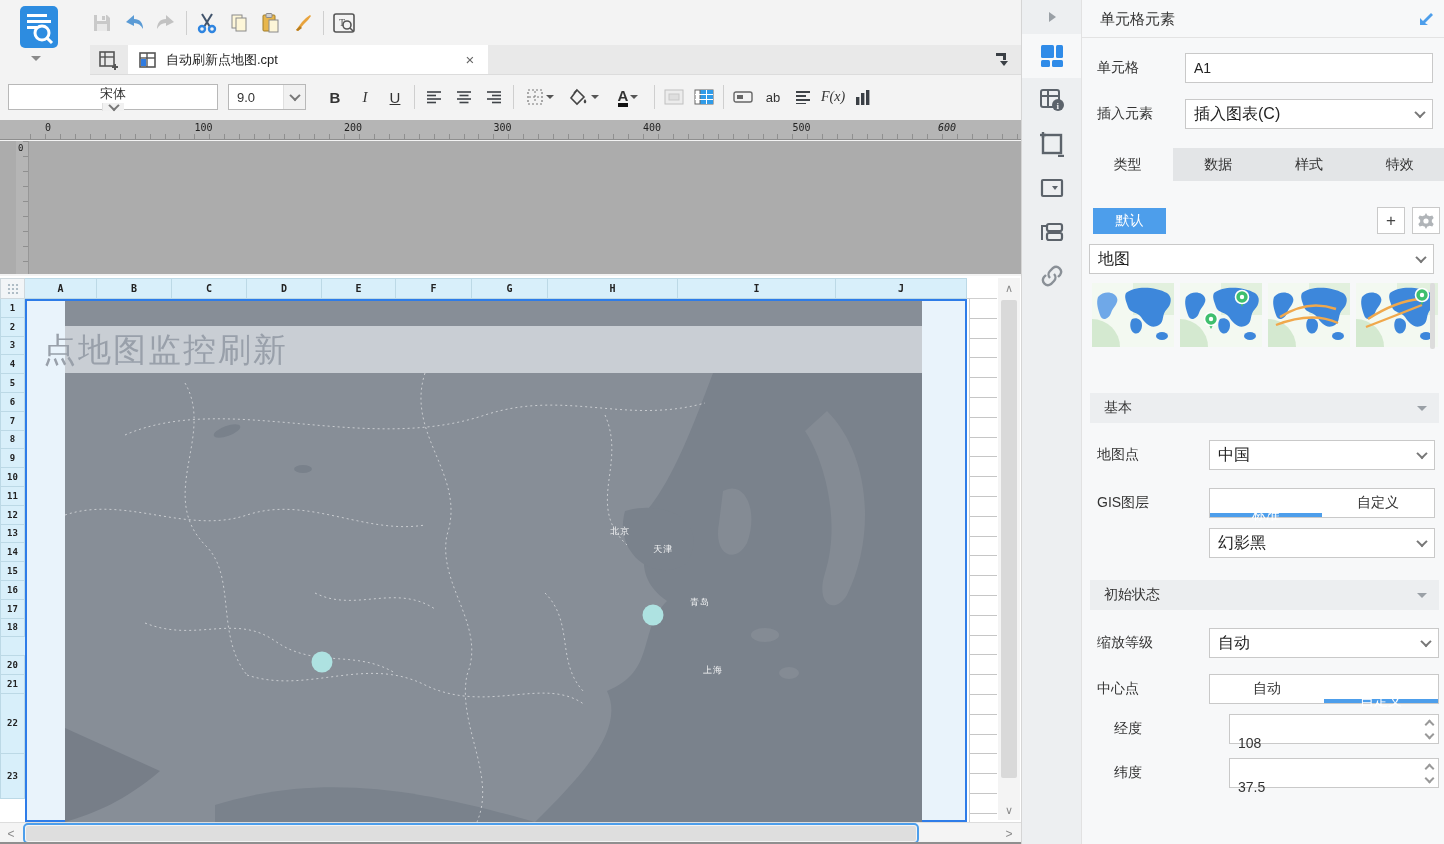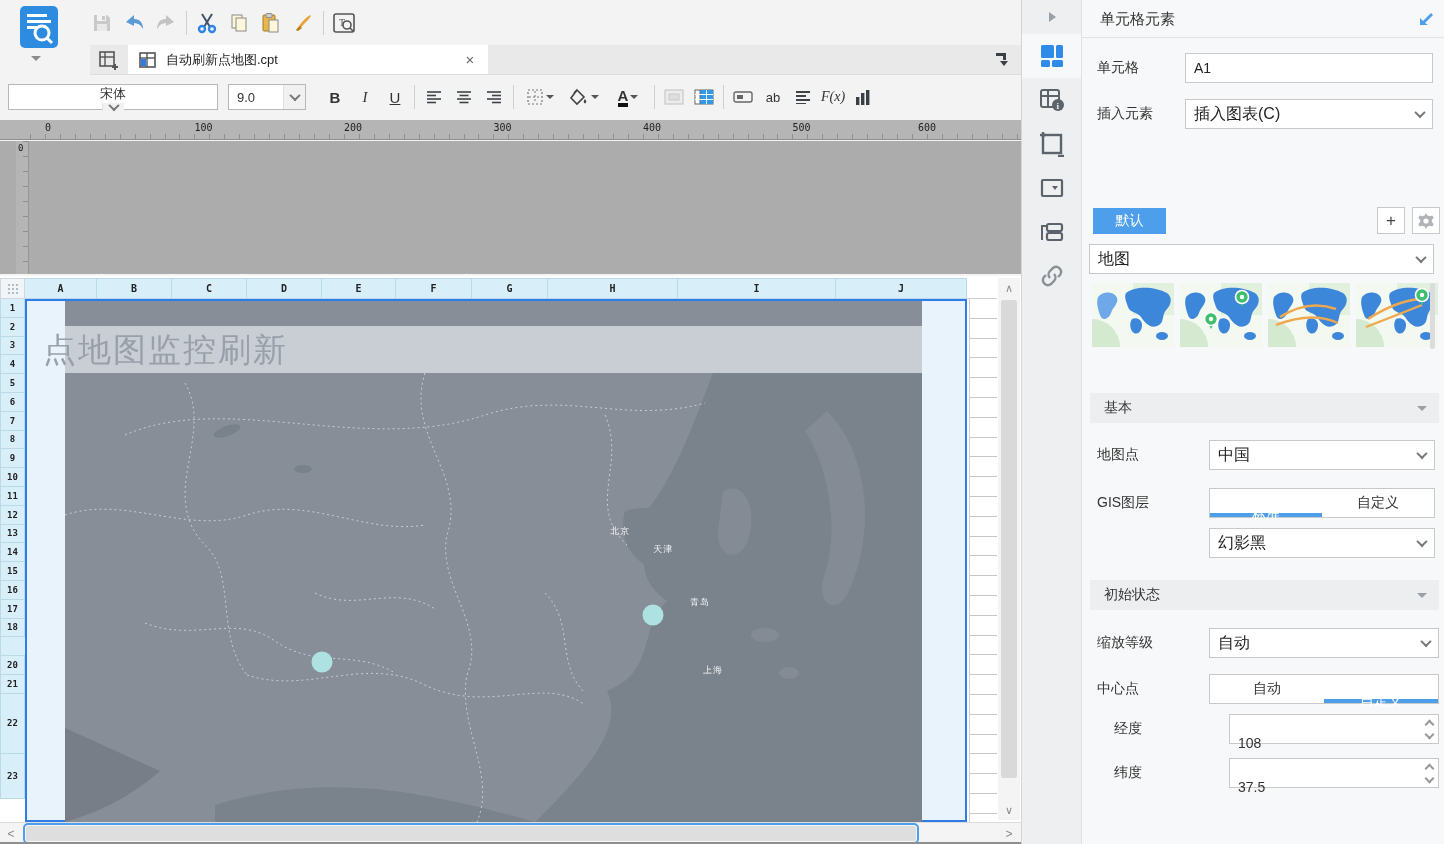--- a/index.html
+++ b/index.html
@@ -332,21 +332,21 @@
   </div>
 </div>
 
 <div class="hruler" id="hruler">
     <span style="left: 45px;">0</span>
     <span style="left: 194.5px;">100</span>
     <span style="left: 344px;">200</span>
     <span style="left: 493.5px;">300</span>
     <span style="left: 643px;">400</span>
     <span style="left: 792.5px;">500</span>
-    <span style="left: 918px;">600</span>
+    <span style="left: 938px; font-style: italic;">600</span>
   </div>
 <div class="grayband">
   <div class="band-icons">
     <span>
       <svg class="icon-svg" width="52" height="46" viewBox="0 0 52 46">
         <path d="M6 25 C16 11 36 11 46 25 C36 37 16 37 6 25 Z" fill="none" stroke="#2b3138" stroke-width="4.6"></path>
         <path d="M20 30 A8 8 0 0 0 31 20" fill="none" stroke="#2b3138" stroke-width="4.6"></path>
         <line x1="11" y1="40" x2="41" y2="7" stroke="#2b3138" stroke-width="4.6"></line>
       </svg>
     </span>
@@ -558,20 +558,26 @@
   <div class="prow" style="top:99px;">
     <span class="plabel">插入元素</span>
     <div class="pselect" style="left:103px; top:0; width:248px;">
       <span class="cv">插入图表(C)</span>
       <span class="chev">
           <span class="chevglyph"></span>
         </span>
     </div>
   </div>
 
+  <div class="ptabs">
+    <div class="ptab active">类型</div>
+    <div class="ptab">数据</div>
+    <div class="ptab">样式</div>
+    <div class="ptab">特效</div>
+  </div>
 
   <div class="blue-btn" style="left:11px; top:208px; width:73px; height:26px;">默认</div>
   <div class="sq-btn" style="left:295px; top:207px;">+</div>
   <div class="sq-btn" style="left:330px; top:207px;">
     <svg class="icon-svg" width="18" height="18" viewBox="0 0 18 18">
         <path d="M9 1 l1.4 2.4 a6 6 0 0 1 2.2 .9 l2.7 -.7 l1.4 2.4 l-1.9 2 a6 6 0 0 1 0 2 l1.9 2 l-1.4 2.4 l-2.7 -.7 a6 6 0 0 1 -2.2 .9 L9 17 l-1.4 -2.4 a6 6 0 0 1 -2.2 -.9 l-2.7 .7 l-1.4 -2.4 l1.9 -2 a6 6 0 0 1 0 -2 l-1.9 -2 l1.4 -2.4 l2.7 .7 a6 6 0 0 1 2.2 -.9 Z" fill="#b0b4b8"></path>
         <circle cx="9" cy="9" r="2.6" fill="#fff"></circle>
       </svg>
   </div>
 

